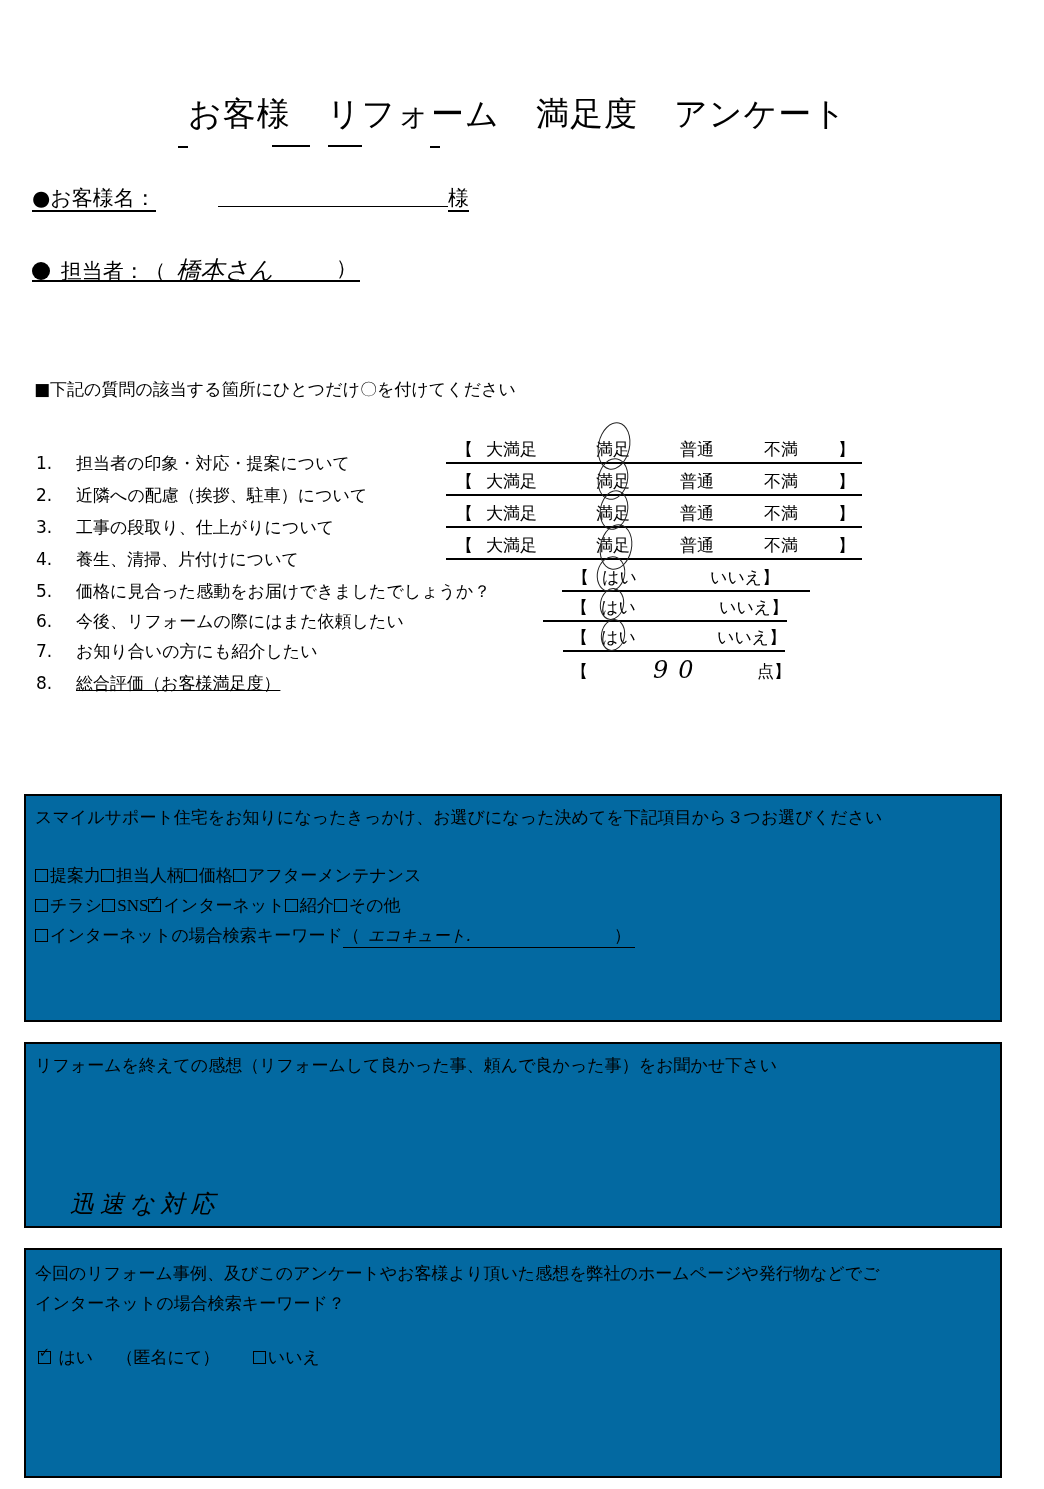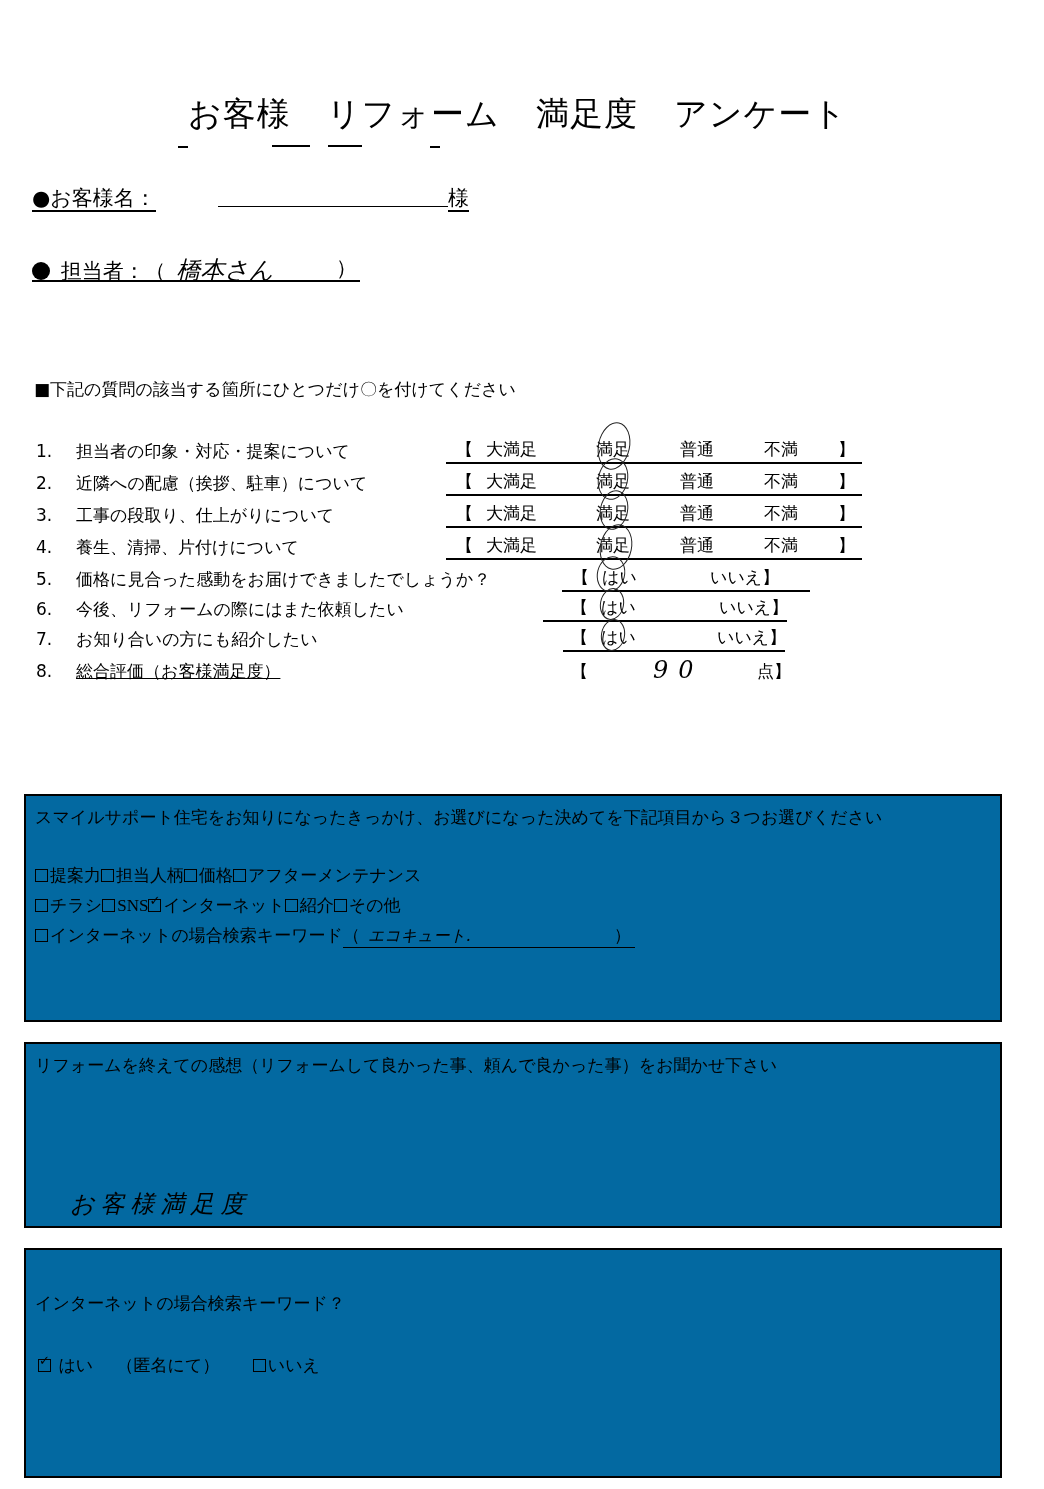--- a/index.html
+++ b/index.html
@@ -11,21 +11,21 @@
   .title {
     left: 188px; top: 92px; font-size: 33px; letter-spacing: 1px; white-space: nowrap;
   }
   .title span { margin-right: 36px; }
   .dash { height: 2px; background: #000; }
   .bullet-row { font-size: 21px; white-space: nowrap; }
   .dot { display: inline-block; width: 18px; height: 18px; border-radius: 50%; background: #000; vertical-align: -2px; margin-right: 4px; }
   .uline { border-bottom: 2px solid #000; }
   .hand { font-family: "DejaVu Serif", serif; font-style: italic; font-weight: 300; }
   .instr { left: 34px; top: 378px; font-size: 17px; white-space: nowrap; }
-  .q { font-size: 17px; white-space: nowrap; }
+  .q { font-size: 17px; white-space: nowrap; margin-top: 12px; }
   .qnum { display: inline-block; width: 40px; }
   .scale {
     font-size: 17px; white-space: nowrap; border-bottom: 2px solid #000; height: 24px;
   }
   .scale span { position: absolute; top: 0; }
   .circle { position: absolute; border: 1.5px solid #222; border-radius: 50%; }
   .box { position: absolute; border: 2px solid #000; background: #0369a1; }
   .box-text { font-size: 17px; white-space: nowrap; position: absolute; }
   .cb { display: inline-block; width: 11px; height: 11px; border: 1.5px solid #000; vertical-align: -1px; margin-right: 2px; position: relative; }
   .cb.checked::after { content: "✓"; position: absolute; left: 0px; top: -7px; font-size: 13px; }
@@ -141,24 +141,25 @@
   <div class="box-text" style="left:9px;top:98px;font-family:Liberation Serif, serif;">
     <span class="cb"></span><span>チラシ</span><span class="cb"></span><span>SNS</span><span class="cb checked"></span><span>インターネット</span><span class="cb"></span><span>紹介</span><span class="cb"></span><span>その他</span>
   </div>
   <div class="box-text" style="left:9px;top:128px;">
     <span class="cb"></span><span>インターネットの場合検索キーワード</span><span style="display:inline-block;width:292px;border-bottom:1.5px solid #000;position:relative;"><span>（</span><span class="hand" style="font-size:16px;margin-left:8px;">エコキュート.</span><span style="position:absolute;right:4px;">）</span></span>
   </div>
 </div>
 
 <div class="box" style="left:24px;top:1042px;width:974px;height:182px;">
   <div class="box-text" style="left:9px;top:10px;">リフォームを終えての感想（リフォームして良かった事、頼んで良かった事）をお聞かせ下さい</div>
-  <div class="hand" style="position:absolute;left:44px;top:144px;font-size:24px;letter-spacing:6px;white-space:nowrap;">お客様満足度</div>
+  <div class="hand" style="position:absolute;left:44px;top:144px;font-size:24px;letter-spacing:6px;white-space:nowrap;">迅速な対応</div>
 </div>
 
 <div class="box" style="left:24px;top:1248px;width:974px;height:226px;">
+  <div class="box-text" style="left:9px;top:12px;">今回のリフォーム事例、及びこのアンケートやお客様より頂いた感想を弊社のホームページや発行物などでご</div>
   <div class="box-text" style="left:9px;top:42px;">インターネットの場合検索キーワード？</div>
-  <div class="box-text" style="left:12px;top:104px;">
+  <div class="box-text" style="left:12px;top:96px;">
     <span class="cb checked"></span>
     <span>はい</span>
     <span style="margin-left:18px;">（匿名にて）</span>
     <span class="cb" style="margin-left:28px;"></span><span>いいえ</span>
   </div>
 </div>
 
 </body></html>

